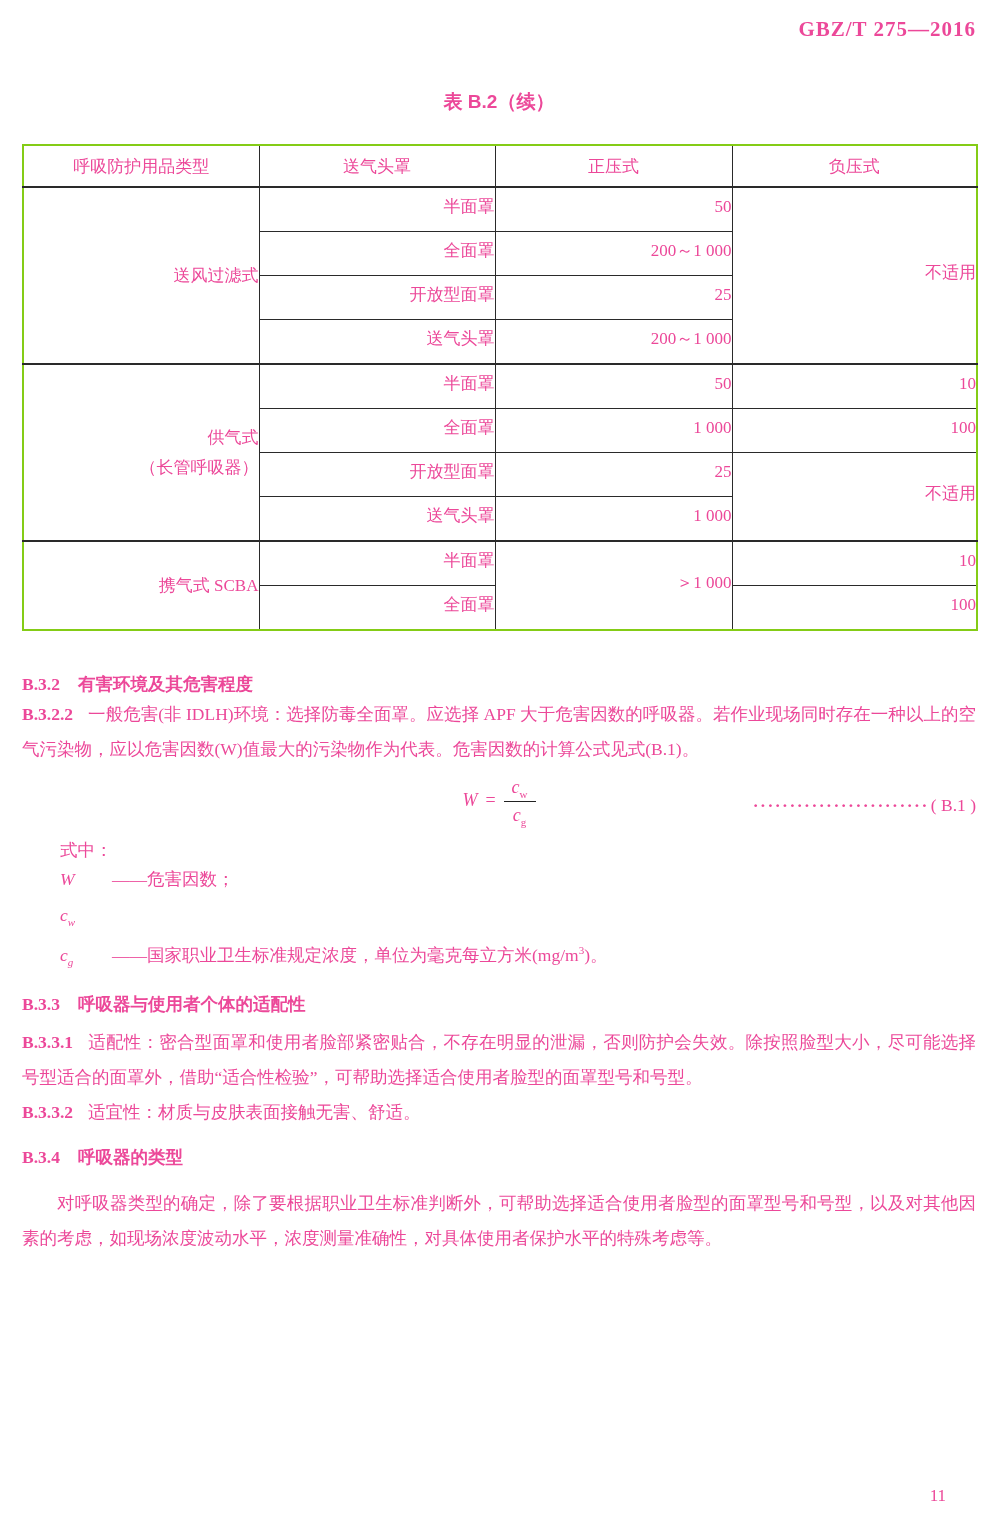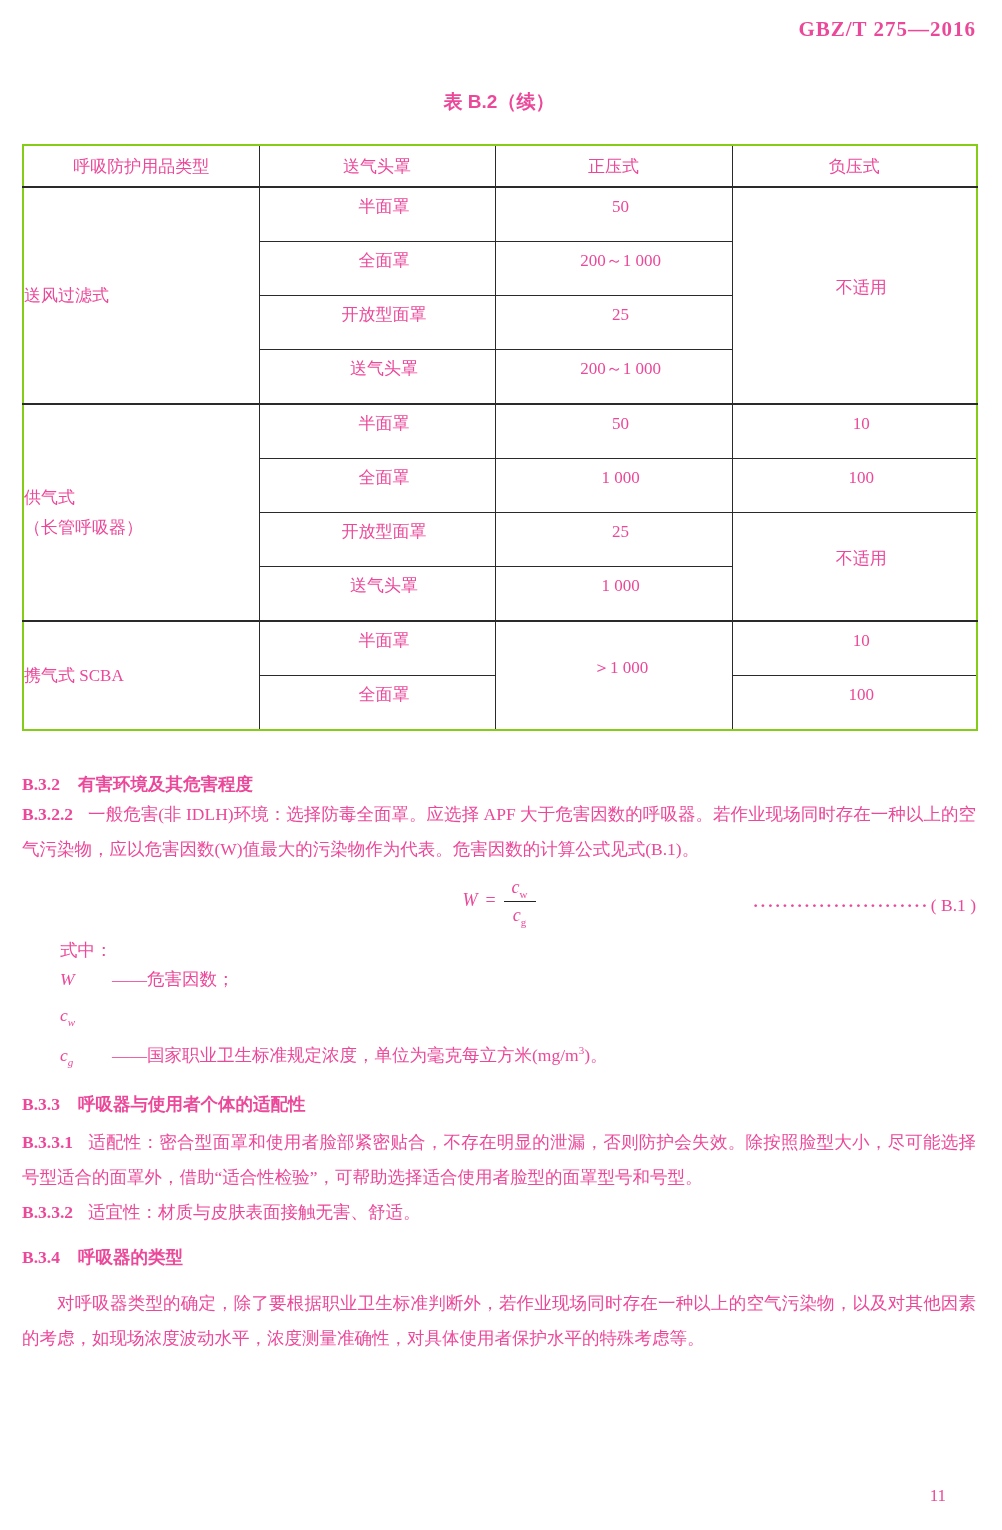--- a/index.html
+++ b/index.html
@@ -36,34 +36,34 @@
   
   table.apf-table {
     margin-top: 28px;
     width: 100%;
     border-collapse: collapse;
     table-layout: fixed;
     font-size: 17px;
   }
   .apf-table th, .apf-table td {
     border: 1px solid #2a2a2a;
-    padding: 0 0 16px 14px;
-    text-align: center;
+    padding: 0 0 6px 14px;
+    text-align: right;
     vertical-align: middle;
     font-weight: normal;
   }
   .apf-table thead th {
     height: 40px;
     text-align: center;
     padding: 0;
     border-bottom: 2px solid #2a2a2a;
   }
   .apf-table tbody td { height: 37px; }
   .apf-table td.c-type {
-    text-align: left;
+    text-align: right;
     padding: 0;
     white-space: pre-line;
     line-height: 30px;
   }
   .apf-table { border: 2px solid #84cc16; }
   .apf-table tr.g-start td { border-top: 2px solid #2a2a2a; }
   
   .clause-h {
     margin: 0;
     font-size: 17.5px;
@@ -259,17 +259,17 @@
   </p>
 
   <p class="body-p">
     <span class="p-label">B.3.3.2</span><span>适宜性：材质与皮肤表面接触无害、舒适。</span>
   </p>
 
   <h3 class="clause-h h-b34">
     <span class="h-num">B.3.4</span><span>呼吸器的类型</span>
   </h3>
 
-  <p class="body-p p-indent mt-16">对呼吸器类型的确定，除了要根据职业卫生标准判断外，若作业现场同时存在一种以上的空气污染物，以及对其他因素的考虑，如现场浓度波动水平，浓度测量准确性，对具体使用者保护水平的特殊考虑等。</p>
+  <p class="body-p p-indent mt-16">对呼吸器类型的确定，除了要根据职业卫生标准判断外，可帮助选择适合使用者脸型的面罩型号和号型，以及对其他因素的考虑，如现场浓度波动水平，浓度测量准确性，对具体使用者保护水平的特殊考虑等。</p>
 
   <div class="page-num">11</div>
 
 </div>
 
 </body></html>

